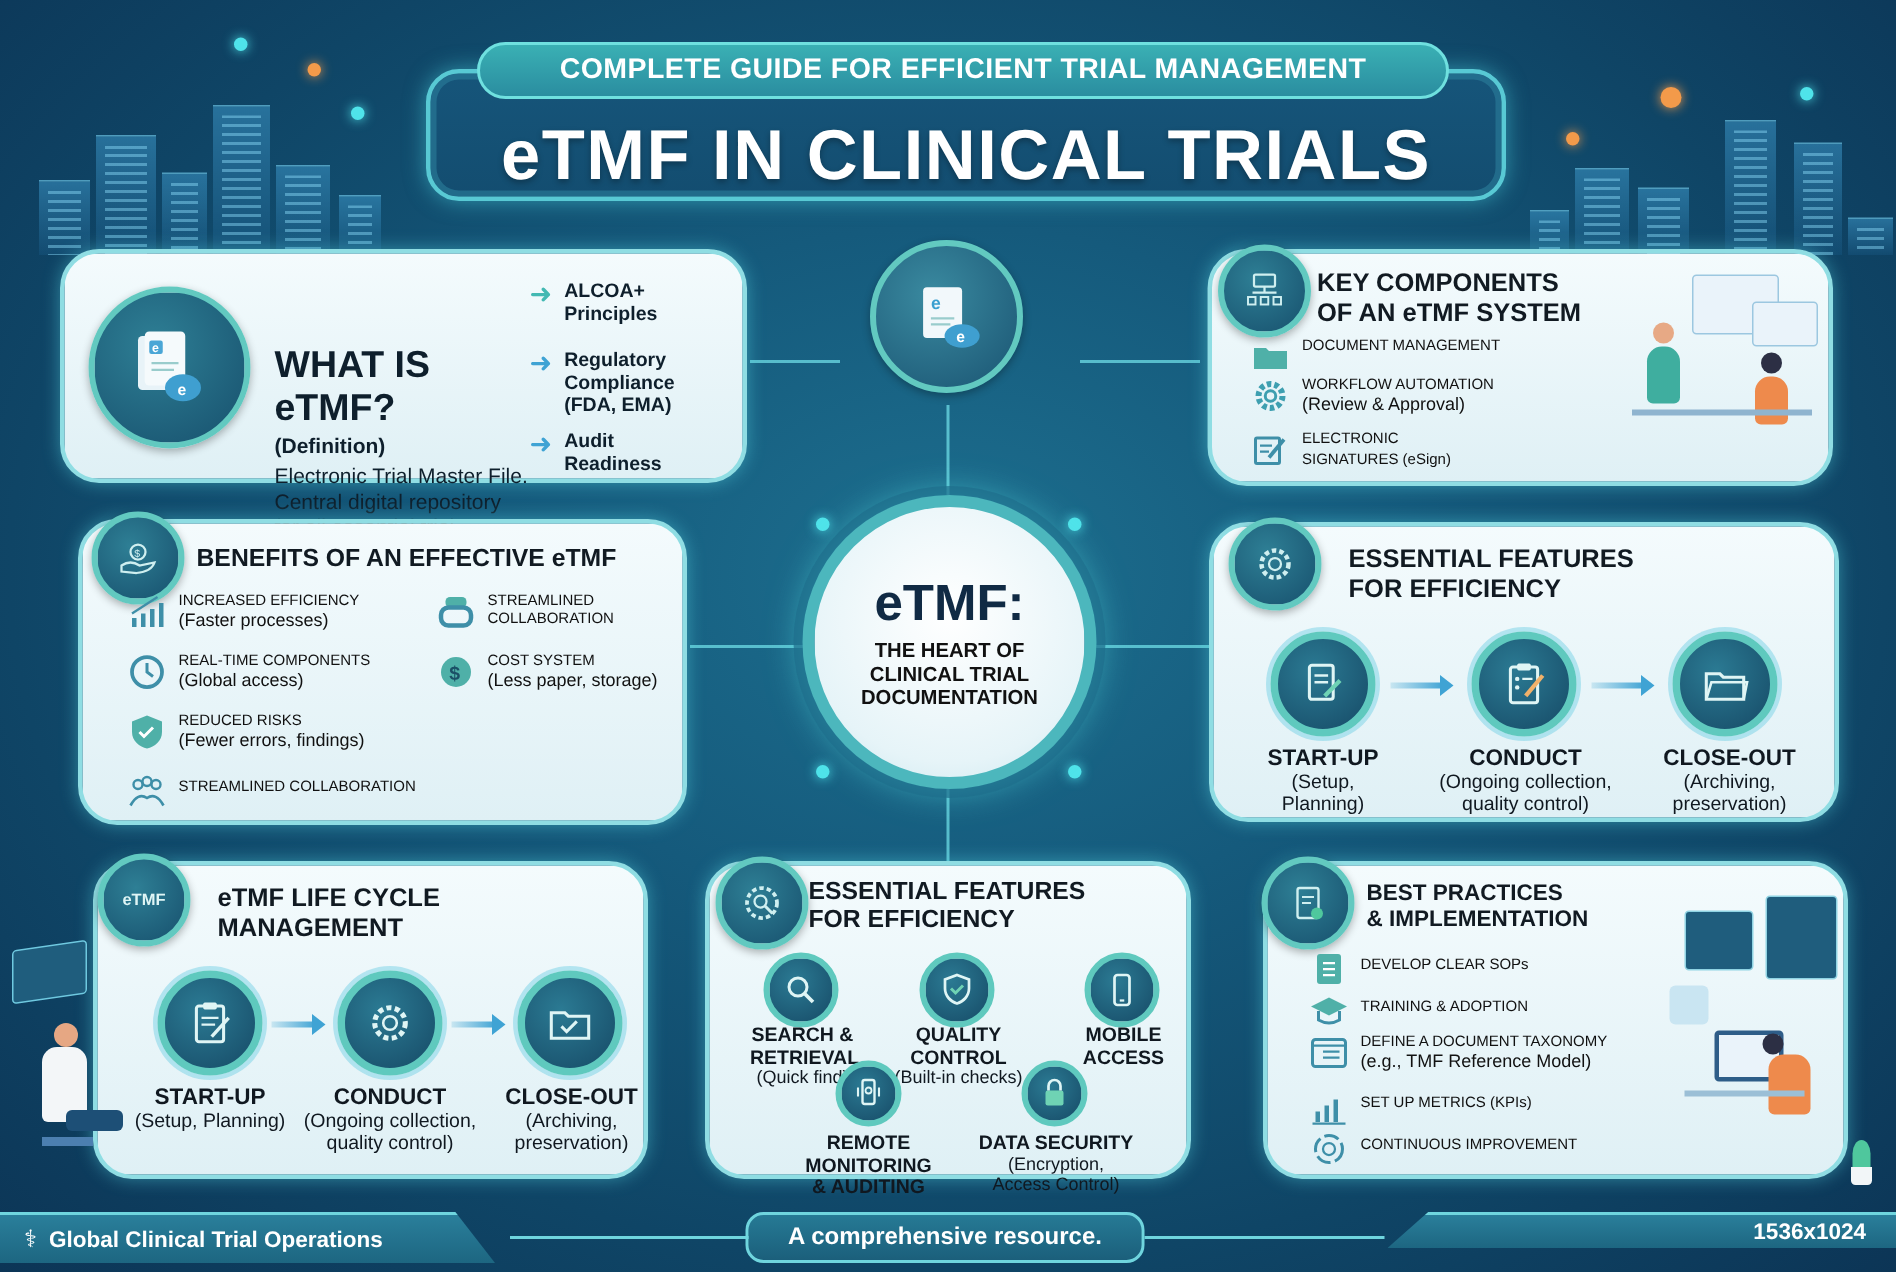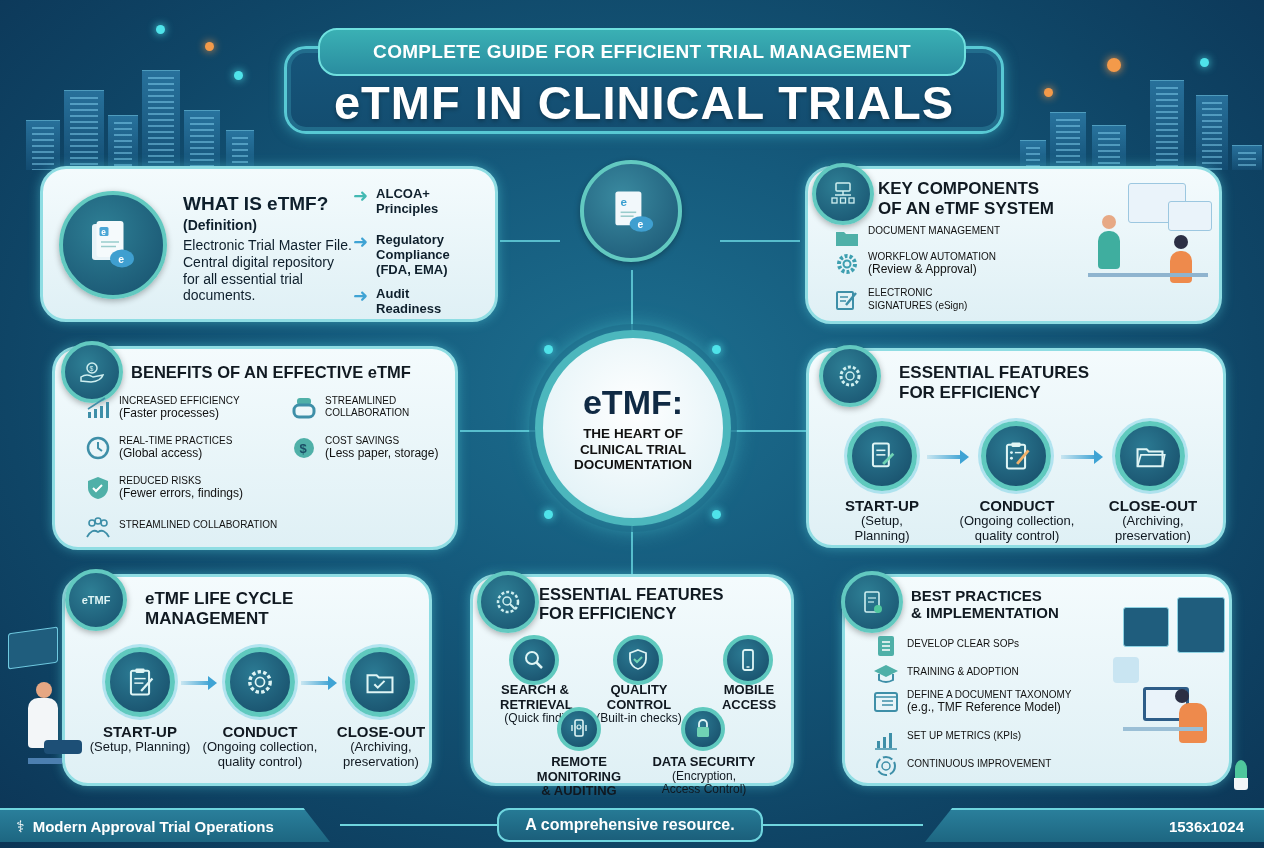--- a/index.html
+++ b/index.html
@@ -21,21 +21,21 @@
   .node-dot.orange { background: #f39a4a; box-shadow: 0 0 8px #f39a4a; }
 
   
   .title-frame {
     position: absolute; left: 284px; top: 46px; width: 720px; height: 88px;
     border: 3px solid #58c9d4; border-radius: 22px;
     background: linear-gradient(180deg, #16557a, #134d70);
     box-shadow: 0 0 14px rgba(80,220,230,0.5), inset 0 0 0 4px rgba(40,120,150,0.7);
   }
   .subtitle-pill {
-    position: absolute; left: 318px; top: 28px; width: 648px; height: 48px;
+    position: absolute; left: 318px; top: 28px; width: 648px; height: 38px;
     border-radius: 19px; border: 2px solid #6fe0df;
     background: linear-gradient(180deg, #3ab0b4, #2a8da0);
     color: #ffffff; font-weight: 700; font-size: 19px; letter-spacing: 0.3px;
     display: flex; align-items: center; justify-content: center;
   }
   .main-title {
     position: absolute; left: 284px; top: 70px; width: 720px; height: 64px;
     color: #ffffff; font-weight: 700; font-size: 47px; letter-spacing: 1px;
     display: flex; align-items: center; justify-content: center;
     text-shadow: 0 2px 4px rgba(0,0,0,0.3);
@@ -108,21 +108,21 @@
     color: #fff; font-weight: 700; font-size: 15px;
   }
   .footer-center {
     position: absolute; left: 497px; top: 808px; width: 266px; height: 34px;
     border-radius: 12px; border: 2px solid #6fd5de;
     background: linear-gradient(180deg, #267a95, #1b5f7b);
     color: #fff; font-weight: 700; font-size: 16px;
     display: flex; align-items: center; justify-content: center;
   }
   .footer-right {
-    position: absolute; left: 925px; top: 808px; width: 339px; height: 34px;
+    position: absolute; left: 925px; top: 808px; width: 339px; height: 24px;
     background: linear-gradient(180deg, #2a7f9b, #1d6681);
     clip-path: polygon(8% 0, 100% 0, 100% 100%, 0 100%);
     border-top: 2px solid #6fd5de;
     display: flex; align-items: center; justify-content: flex-end; padding-right: 20px;
     color: #fff; font-weight: 700; font-size: 15px;
   }
   .footer-line { position: absolute; top: 824px; height: 2px; background: #6fd5de; }
 
   .connector { position: absolute; background: rgba(110,220,230,0.75); }
 </style>
@@ -186,21 +186,21 @@
       <rect x="9" y="4" width="18" height="24" rx="2" fill="#f5fafc"></rect>
       <rect x="11" y="8" width="6" height="6" rx="1" fill="#4aa6d6"></rect>
       <text x="12.2" y="13" font-size="5.5" font-weight="700" fill="#fff" font-family="Liberation Sans, sans-serif">e</text>
       <line x1="12" y1="18" x2="24" y2="18" stroke="#9cc" stroke-width="1"></line>
       <line x1="12" y1="21" x2="22" y2="21" stroke="#9cc" stroke-width="1"></line>
       <ellipse cx="26" cy="29" rx="8" ry="6" fill="#3f9fd0"></ellipse>
       <text x="23.5" y="32" font-size="7" font-weight="700" fill="#fff" font-family="Liberation Sans, sans-serif">e</text>
     </svg>
   </div>
   <div class="abs" style="left:140px;top:24px;width:170px;">
-    <div class="bold" style="font-size:19px;">WHAT IS eTMF?</div>
+    <div class="bold" style="font-size:25px;margin-top:36px;">WHAT IS eTMF?</div>
     <div class="bold" style="font-size:14px;margin-top:2px;">(Definition)</div>
     <div style="font-size:14px;margin-top:4px;line-height:1.2;">Electronic Trial Master File. Central digital repository for all essential trial documents.</div>
   </div>
   <div class="abs" style="left:310px;top:18px;width:140px;">
     <div class="list-row" style="left:0;top:0;">
       <span style="color:#43b9b3;font-size:18px;line-height:1;">➜</span>
       <span class="bold" style="font-size:13px;width:80px;line-height:1.15;">ALCOA+ Principles</span>
     </div>
     <div class="list-row" style="left:0;top:46px;">
       <span style="color:#3fa3d4;font-size:18px;line-height:1;">➜</span>
@@ -290,28 +290,28 @@
       </svg>
     <div class="txt">
         <span class="h">STREAMLINED COLLABORATION</span>
       </div>
   </div>
   <div class="list-row" style="left:30px;top:86px;width:200px;">
     <svg class="ico" viewBox="0 0 26 26">
         <circle cx="13" cy="13" r="10" fill="none" stroke="#3e8fa8" stroke-width="2.5"></circle>
         <path d="M13 7v6l4 3" stroke="#3e8fa8" stroke-width="2" fill="none"></path>
       </svg>
-    <div class="txt"><span class="h">REAL-TIME PRACTICES</span><span>(Global access)</span></div>
+    <div class="txt"><span class="h">REAL-TIME COMPONENTS</span><span>(Global access)</span></div>
   </div>
   <div class="list-row" style="left:236px;top:86px;width:170px;">
     <svg class="ico" viewBox="0 0 26 26">
         <circle cx="13" cy="13" r="10" fill="#4fb0a8"></circle>
         <text x="8.5" y="18" font-size="13" font-weight="700" fill="#1b4f66" font-family="Liberation Sans, sans-serif">$</text>
       </svg>
-    <div class="txt"><span class="h">COST SAVINGS</span><span>(Less paper, storage)</span></div>
+    <div class="txt"><span class="h">COST SYSTEM</span><span>(Less paper, storage)</span></div>
   </div>
   <div class="list-row" style="left:30px;top:126px;width:220px;">
     <svg class="ico" viewBox="0 0 26 26">
         <path d="M13 2 L23 6 V13 C23 19 18 23 13 24 C8 23 3 19 3 13 V6z" fill="#4fb0a8"></path>
         <path d="M8 13 l3 3 l6 -6" stroke="#fff" stroke-width="2" fill="none"></path>
       </svg>
     <div class="txt"><span class="h">REDUCED RISKS</span><span>(Fewer errors, findings)</span></div>
   </div>
   <div class="list-row" style="left:30px;top:166px;width:300px;">
     <svg class="ico" viewBox="0 0 26 26">
@@ -578,18 +578,18 @@
 
 <div class="abs" style="left:1232px;top:760px;width:18px;height:30px;">
   <div class="abs" style="left:3px;top:0;width:12px;height:18px;background:#4fc79d;border-radius:50% 50% 0 0;"></div>
   <div class="abs" style="left:2px;top:18px;width:14px;height:12px;background:#f2f6f8;border-radius:0 0 3px 3px;"></div>
 </div>
 
 <div class="footer-line" style="left:340px;width:160px;"></div>
 <div class="footer-line" style="left:763px;width:160px;"></div>
 <div class="footer-left">
   <span style="font-size:16px;">⚕</span>
-  <span>Modern Approval Trial Operations</span>
+  <span>Global Clinical Trial Operations</span>
 </div>
 <div class="footer-center">A comprehensive resource.</div>
 <div class="footer-right">
   <span>1536x1024</span>
 </div>
 
 </body></html>

